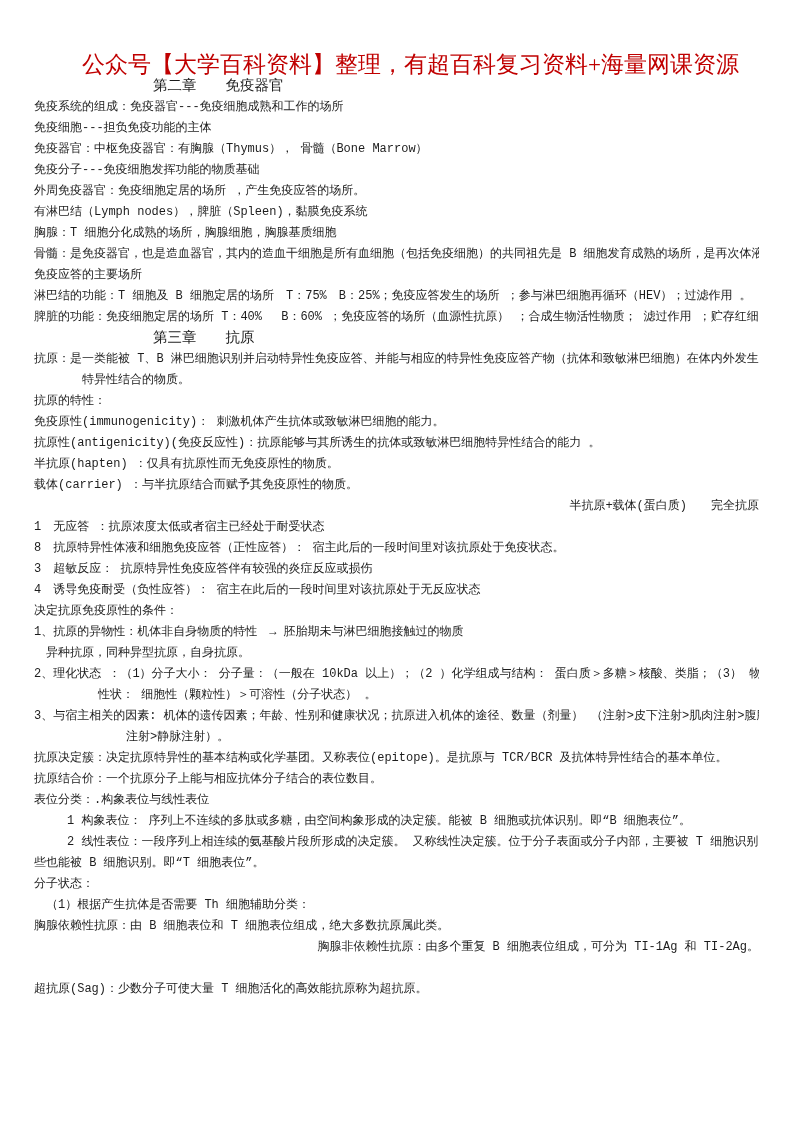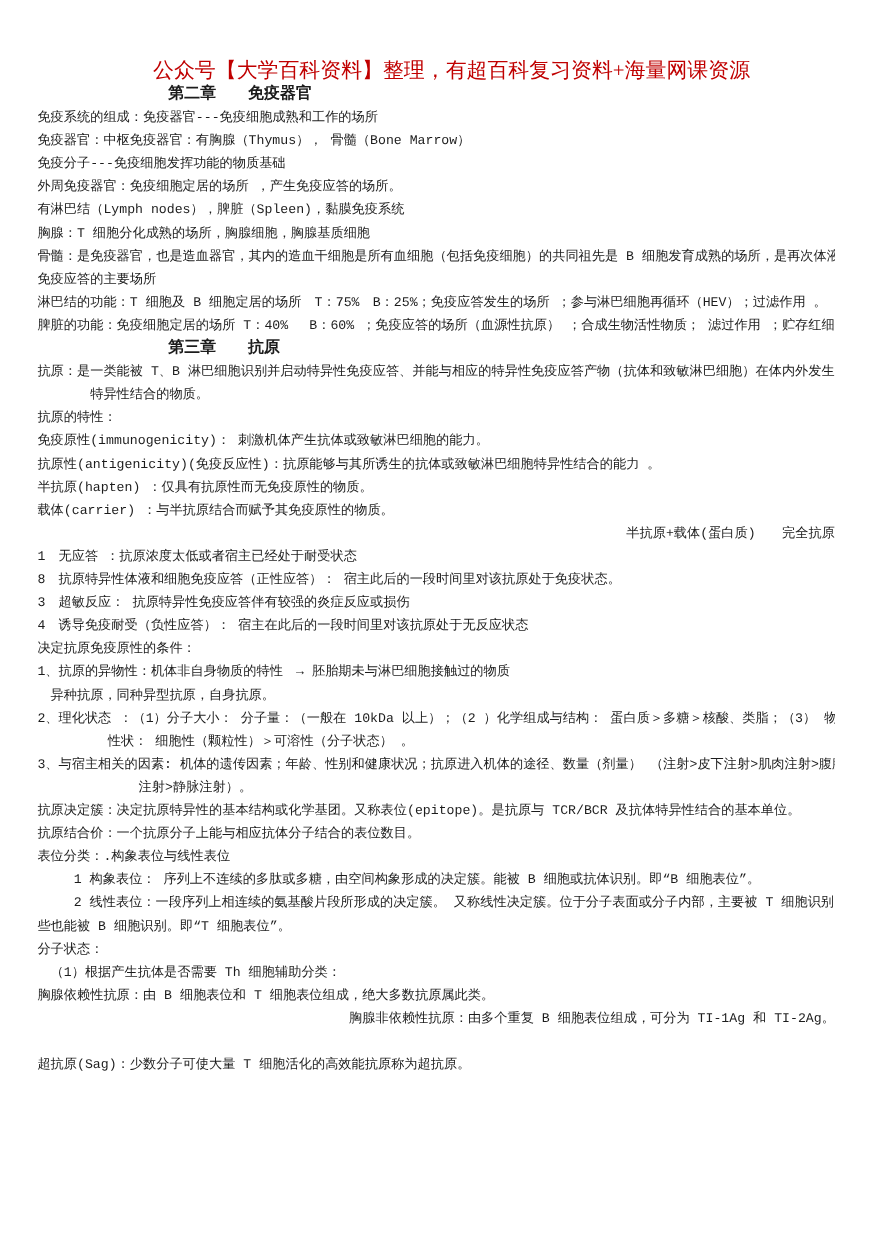--- a/index.html
+++ b/index.html
@@ -15,56 +15,57 @@
     background: #ffffff;
     box-sizing: border-box;
     padding: 53px 34px 0 34px;
     overflow: hidden;
     font-family: "Liberation Mono", "DejaVu Sans Mono", monospace;
     color: #1c1c1c;
   }
   .doc-title {
     font-family: "Liberation Serif", "DejaVu Serif", serif;
     color: #c00000;
-    font-size: 19px;
+    font-size: 23px;
     line-height: 23px;
     text-align: center;
     padding-left: 28px;
     white-space: pre;
     font-weight: normal;
   }
   .line {
     font-size: 12px;
     line-height: 21px;
     white-space: pre;
     height: 21px;
     overflow: hidden;
   }
   .s-chapter {
-    font-weight: bold;
+    font-weight: normal;
     font-size: 14.5px;
     padding-left: 119px;
   }
   .s-bold   { font-weight: normal; }
   .s-blank  { }
   .s-i6     { padding-left: 6px; text-align: right; }
   .s-i12    { padding-left: 12px; }
   .s-i33    { padding-left: 33px; }
   .s-i48    { padding-left: 48px; }
   .s-i64    { padding-left: 64px; }
   .s-i92    { padding-left: 92px; }
 </style>
 </head>
 <body>
 
 <div class="page">
   <div class="doc-title">公众号【大学百科资料】整理，有超百科复习资料+海量网课资源</div>
   <div id="doc-body">
       <div class="line s-chapter">第二章　　免疫器官</div>
       <div class="line s-normal">免疫系统的组成：免疫器官---免疫细胞成熟和工作的场所</div>
+      <div class="line s-normal">免疫细胞---担负免疫功能的主体</div>
       <div class="line s-normal">免疫器官：中枢免疫器官：有胸腺（Thymus）， 骨髓（Bone Marrow）</div>
       <div class="line s-normal">免疫分子---免疫细胞发挥功能的物质基础</div>
       <div class="line s-normal">外周免疫器官：免疫细胞定居的场所 ，产生免疫应答的场所。</div>
       <div class="line s-normal">有淋巴结（Lymph nodes），脾脏（Spleen)，黏膜免疫系统</div>
       <div class="line s-normal">胸腺：T 细胞分化成熟的场所，胸腺细胞，胸腺基质细胞</div>
       <div class="line s-normal">骨髓：是免疫器官，也是造血器官，其内的造血干细胞是所有血细胞（包括免疫细胞）的共同祖先是 B 细胞发育成熟的场所，是再次体液</div>
       <div class="line s-normal">免疫应答的主要场所</div>
       <div class="line s-normal">淋巴结的功能：T 细胞及 B 细胞定居的场所　T：75%　B：25%；免疫应答发生的场所 ；参与淋巴细胞再循环（HEV）；过滤作用 。</div>
       <div class="line s-normal">脾脏的功能：免疫细胞定居的场所 T：40%　 B：60% ；免疫应答的场所（血源性抗原） ；合成生物活性物质； 滤过作用 ；贮存红细胞</div>
       <div class="line s-chapter">第三章　　抗原</div>

